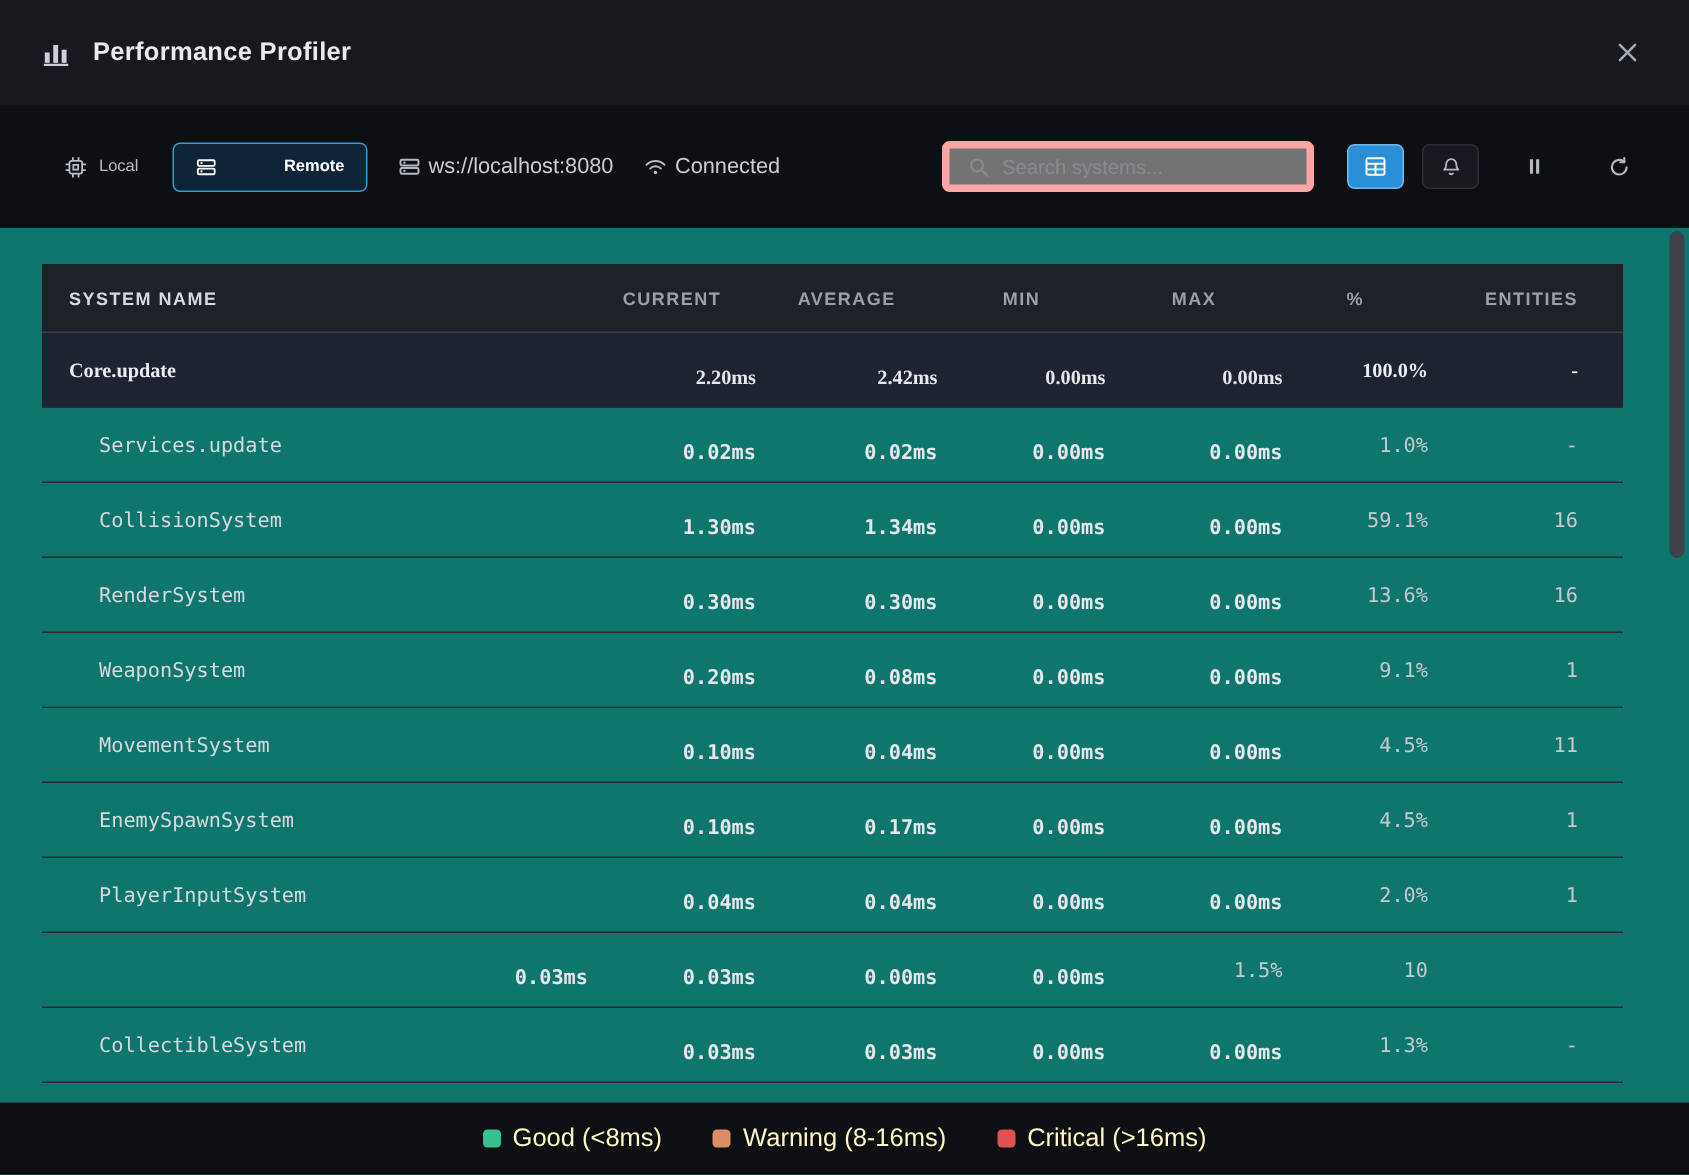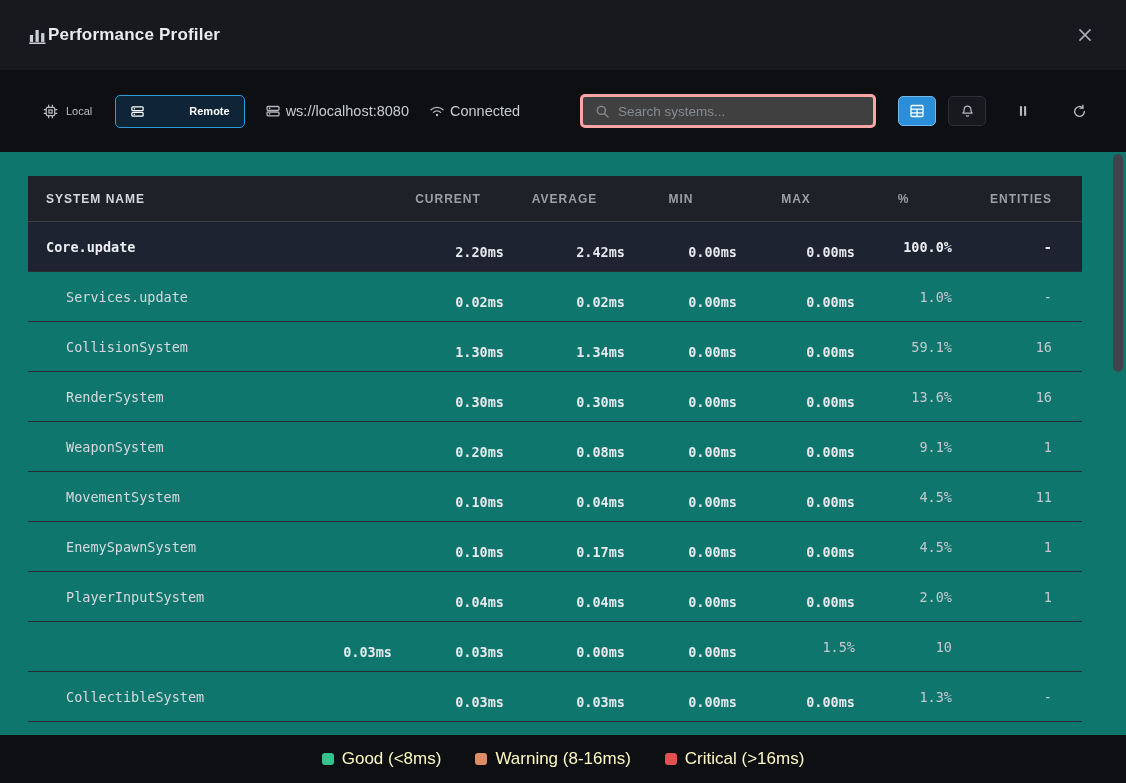--- a/index.html
+++ b/index.html
@@ -10,21 +10,21 @@
     color: #d6d9de;
     overflow: hidden;
   }
   .window { display: flex; flex-direction: column; height: 100%; }
 
   
   .titlebar {
     flex: 0 0 70px;
     background: #17191e;
     display: flex; align-items: center;
-    padding: 0 28px;  text-align: center;
+    padding: 0 28px; gap: 14px; text-align: center;
   }
   .titlebar .app-icon { color: #cdd1d7; display: flex; }
   .title { font-size: 17px; font-weight: 700; color: #e9ebee; letter-spacing: .2px; }
   .close-btn {
     margin-left: auto; background: none; border: none; color: #a7abb2;
     cursor: pointer; display: flex; padding: 4px;
   }
 
   
   .toolbar {
@@ -47,22 +47,22 @@
   }
   .status-chunk {
     display: inline-flex; align-items: flex-end; gap: 5px;
     color: #c9cdd3; font-size: 14.5px; margin-left: 12px;
   }
   .status-chunk .s-icon { color: #b5b9c0; display: flex; }
 
   .search {
     margin-left: auto;
     display: flex; align-items: center; gap: 8px;
-    background: #404040; border: 3px solid #fca5a5; border-radius: 5px;
-    padding: 0 12px; height: 34px; width: 296px; color: #868b93;
+    background: #737373; border: 5px solid #fca5a5; border-radius: 5px;
+    padding: 0 12px; height: 34px; width: 248px; color: #868b93;
   }
   .search input {
     background: transparent; border: none; outline: none;
     color: #d6d9de; font-size: 13.5px; width: 100%;
     font-family: "Liberation Sans", sans-serif;
   }
   .search input::placeholder { color: #868b93; }
 
   .icon-btn {
     width: 38px; height: 30px; margin-left: 6px;
@@ -102,21 +102,21 @@
     font-size: 12px; font-weight: 700; letter-spacing: 1px;
     color: #9aa0a8; cursor: default;
   }
   .c-name { text-align: left; padding-left: 18px; color: #d6d9de; }
   .c-num  { text-align: right; }
   .header-row .c-num { text-align: center; }
   .header-row .c-ent { text-align: right; }
   .strong { font-weight: 700; color: #e6e8ec; margin-top: 11px; }
   .muted  { color: #c6cad0; }
   .grid-row.indent .c-name { padding-left: 38px; }
-  .grid-row.highlight { background: #1d2330; }
+  .grid-row.highlight { background: #1d2330; font-family: Liberation Serif, serif; }
   .grid-row.highlight .c-name,
   .grid-row.highlight .muted { font-weight: 700; color: #eceef2; }
 
   .scrollbar {
     position: absolute; top: 0; right: 3px; width: 10px; height: 100%;
   }
   .scroll-thumb {
     position: absolute; top: 2px; right: 0;
     width: 10px; height: 218px;
     background: #3f444c; border-radius: 5px; cursor: pointer;

